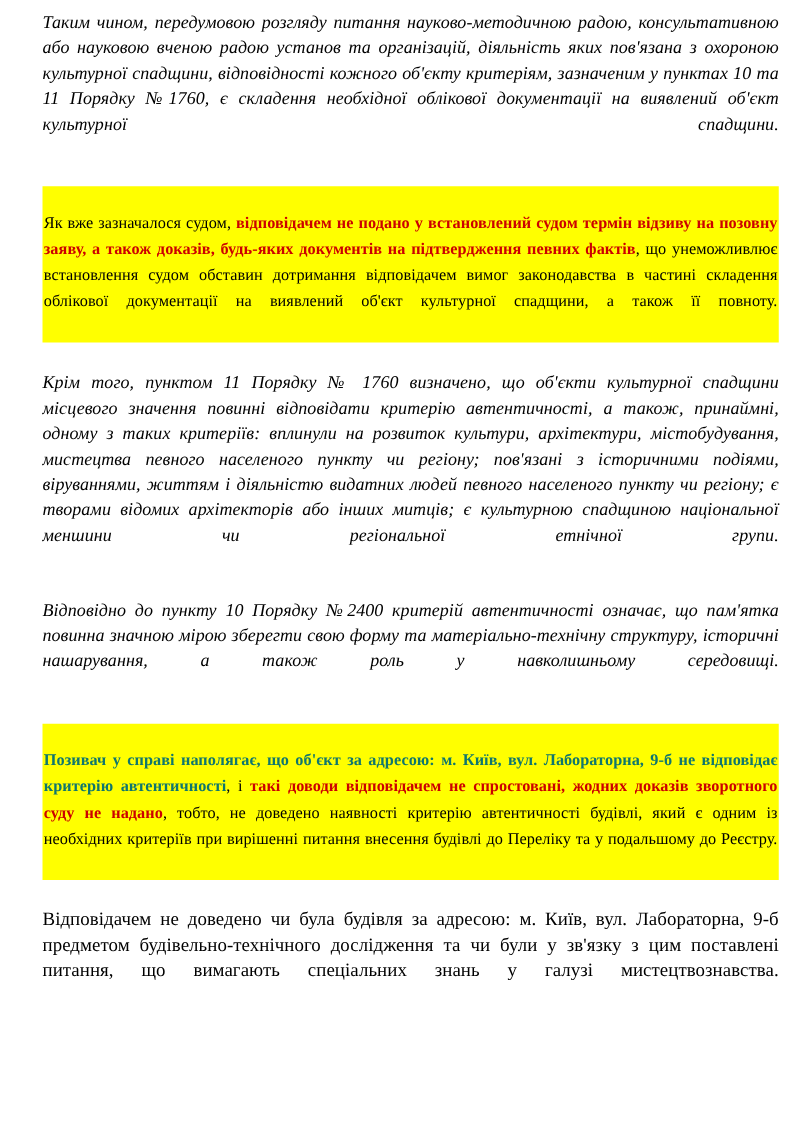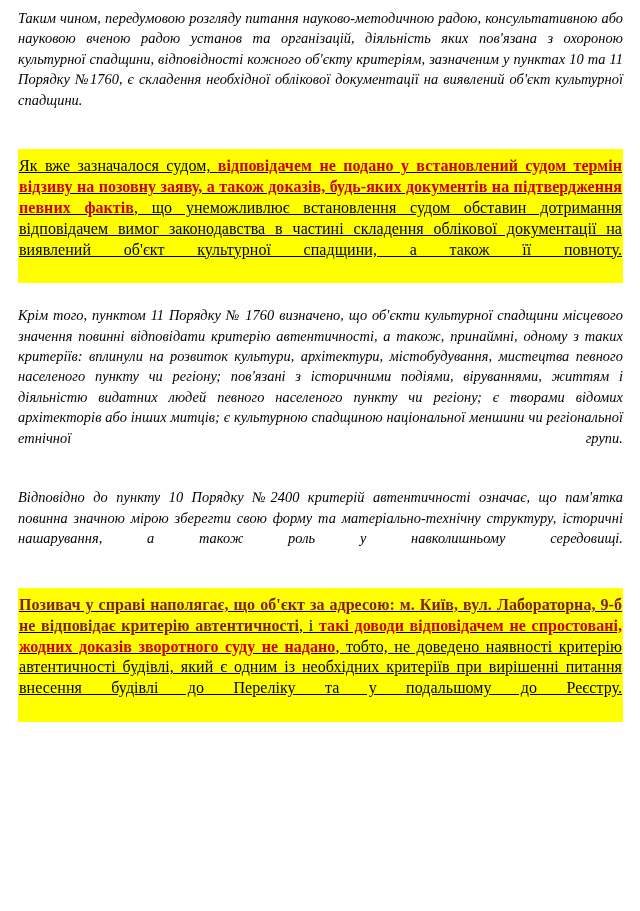--- a/index.html
+++ b/index.html
@@ -19,21 +19,21 @@
   .page {
     width: 640px;
     height: 911px;
     box-sizing: border-box;
     padding: 8px 17px 0 18px;
     background: #ffffff;
   }
 
   
   .para {
-    margin: 0 0 0 0;
+    margin: 0 0 0 16px;
     text-align: justify;
     text-justify: inter-word;
     font-size: 14.3px;
     line-height: 20.3px;
     letter-spacing: 0.05px;
   }
 
   
   .italic {
     font-style: italic;
@@ -50,35 +50,34 @@
 
   .bold {
     font-weight: bold;
   }
 
   
   .hl {
     background: #ffff00;
     display: block;
     font-style: normal;
-    font-size: 16px;
+    font-size: 13px;
     line-height: 20.8px;
     text-align: justify;
-    padding: 7px 1px 2px 1px;
+    padding: 19px 1px 2px 1px;
     box-decoration-break: clone;
-    text-decoration: underline;
     -webkit-box-decoration-break: clone;
   }
 
   .red {
     color: #cc0000;
     font-weight: bold;
   }
   .blk-bold {
-    color: #7f1d1d;
+    color: #0f766e;
     font-weight: bold;
   }
   .gap-lg { height: 19px; }
   .gap-xl { height: 22px; }
 
   
   .para:after,
   .hl:after {
     content: "";
     display: inline-block;
@@ -103,19 +102,20 @@
   <div class="gap-lg"></div>
 
   <p class="para italic">Відповідно до пункту 10 Порядку №2400 критерій автентичності означає, що пам'ятка повинна значною мірою зберегти свою форму та матеріально-технічну структуру, історичні нашарування, а також роль у навколишньому середовищі.</p>
 
   <div class="gap-lg"></div>
 
   <p class="para hl"><span class="blk-bold">Позивач у справі наполягає, що об'єкт за адресою: м. Київ, вул. Лабораторна, 9-б не відповідає критерію автентичності</span><span>, і </span><span class="red">такі доводи відповідачем не спростовані, жодних доказів зворотного суду не надано</span><span>, тобто, не доведено наявності критерію автентичності будівлі, який є одним із необхідних критеріїв при вирішенні питання внесення будівлі до Переліку та у подальшому до Реєстру.</span></p>
 
   <div class="gap-xl"></div>
 
+  <p class="para upright">Відповідачем не доведено чи була будівля за адресою: м. Київ, вул. Лабораторна, 9-б предметом будівельно-технічного дослідження та чи були у зв'язку з цим поставлені питання, що вимагають спеціальних знань у галузі мистецтвознавства.</p>
 
   <div class="gap-xl"></div>
 
 
   <div class="gap-xl"></div>
 
 </div>
 
 </body></html>

